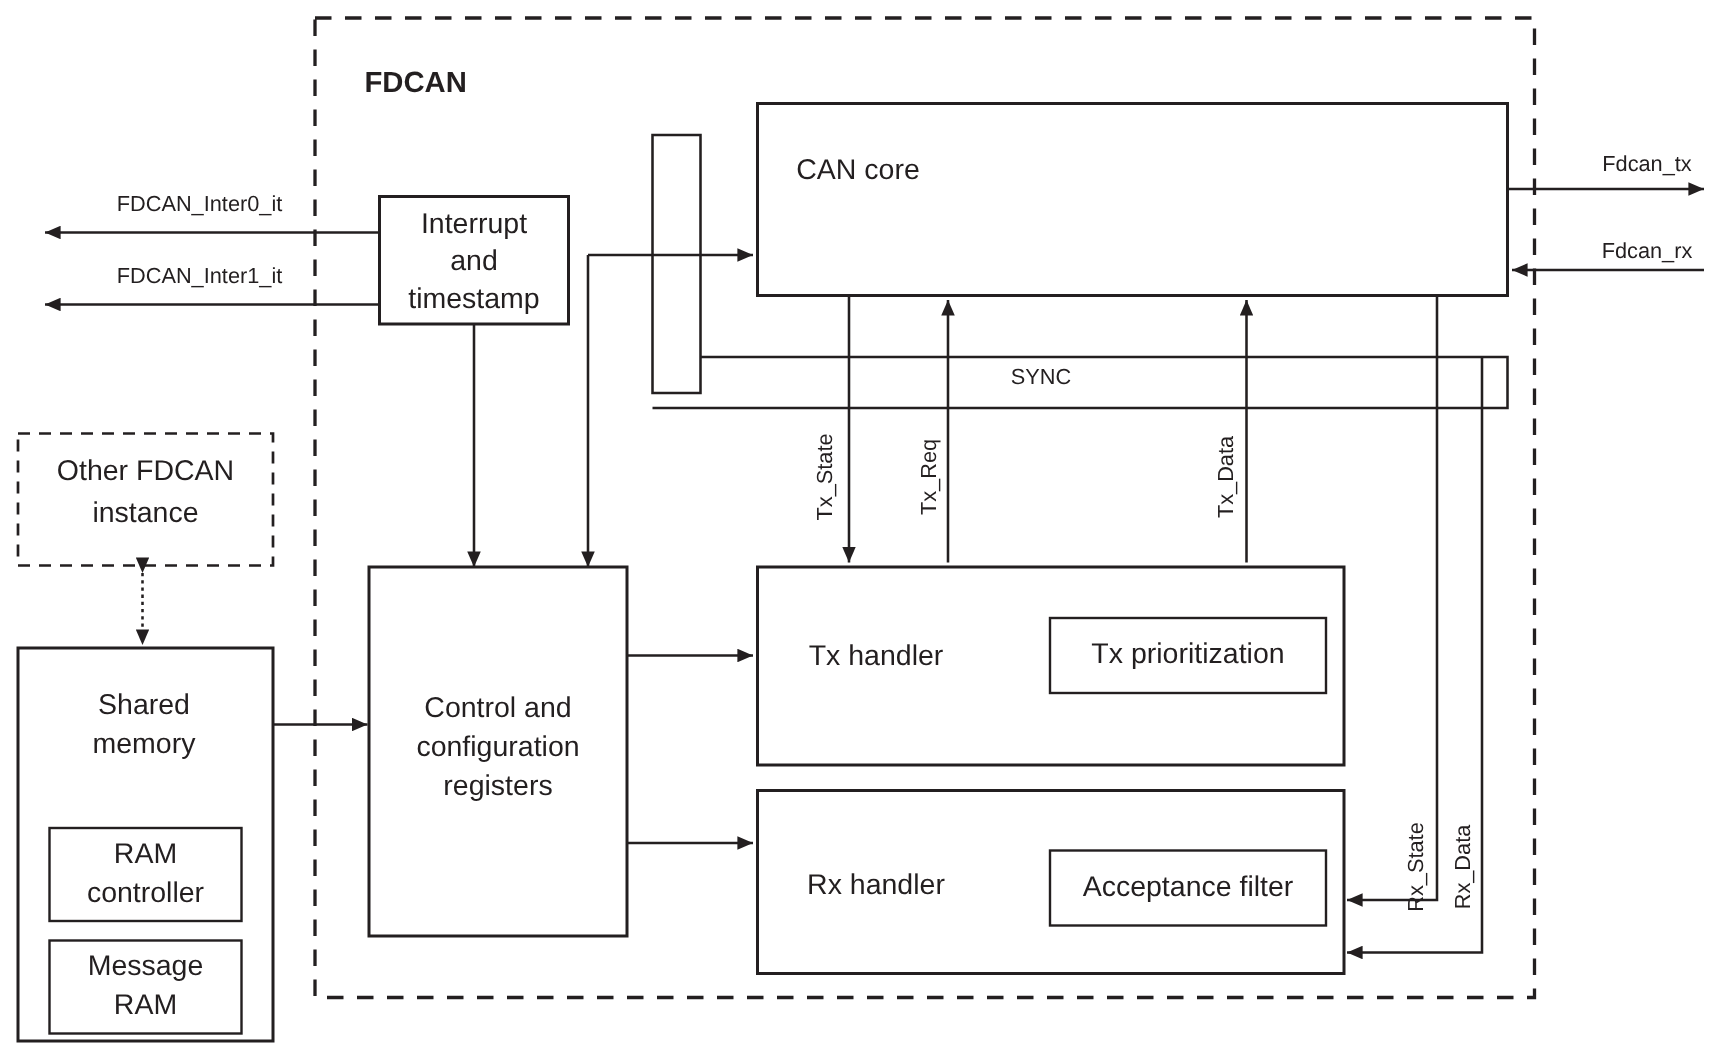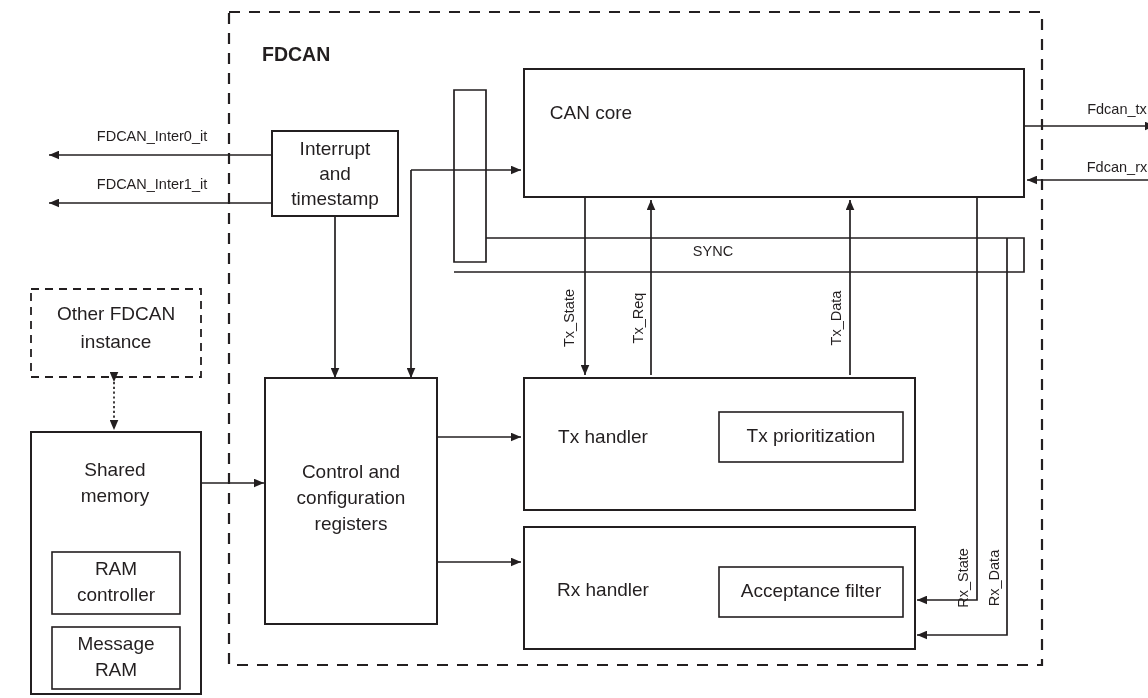--- a/index.html
+++ b/index.html
@@ -1,18 +1,18 @@
 <!DOCTYPE html>
 <html><head>
 <meta charset="utf-8">
 <style>
   html,body{margin:0;padding:0;background:#ffffff;}
   body{width:1148px;height:698px;overflow:hidden;
        font-family:"Liberation Sans", sans-serif;}
-  #stage{position:relative;width:918px;height:698px;margin-left:19px;}
+  #stage{position:relative;width:918px;height:698px;}
   svg{position:absolute;top:0;left:0;width:1148px;height:698px;}
   .blk{fill:#ffffff;stroke:#231f20;stroke-width:2;}
   .blk-thin{fill:#ffffff;stroke:#231f20;stroke-width:1.6;}
   .dash{fill:none;stroke:#231f20;stroke-width:2.2;stroke-dasharray:11 9;}
   .dash-sm{fill:none;stroke:#231f20;stroke-width:1.8;stroke-dasharray:8 6;}
   .ln{fill:none;stroke:#231f20;stroke-width:1.7;}
   .ln-dot{fill:none;stroke:#231f20;stroke-width:1.7;stroke-dasharray:2.2 2.6;}
   .txt{font-family:"Liberation Sans", sans-serif;fill:#231f20;
        font-size:19px;text-anchor:middle;dominant-baseline:middle;}
   .txt-sig{font-family:"Liberation Sans", sans-serif;fill:#231f20;

